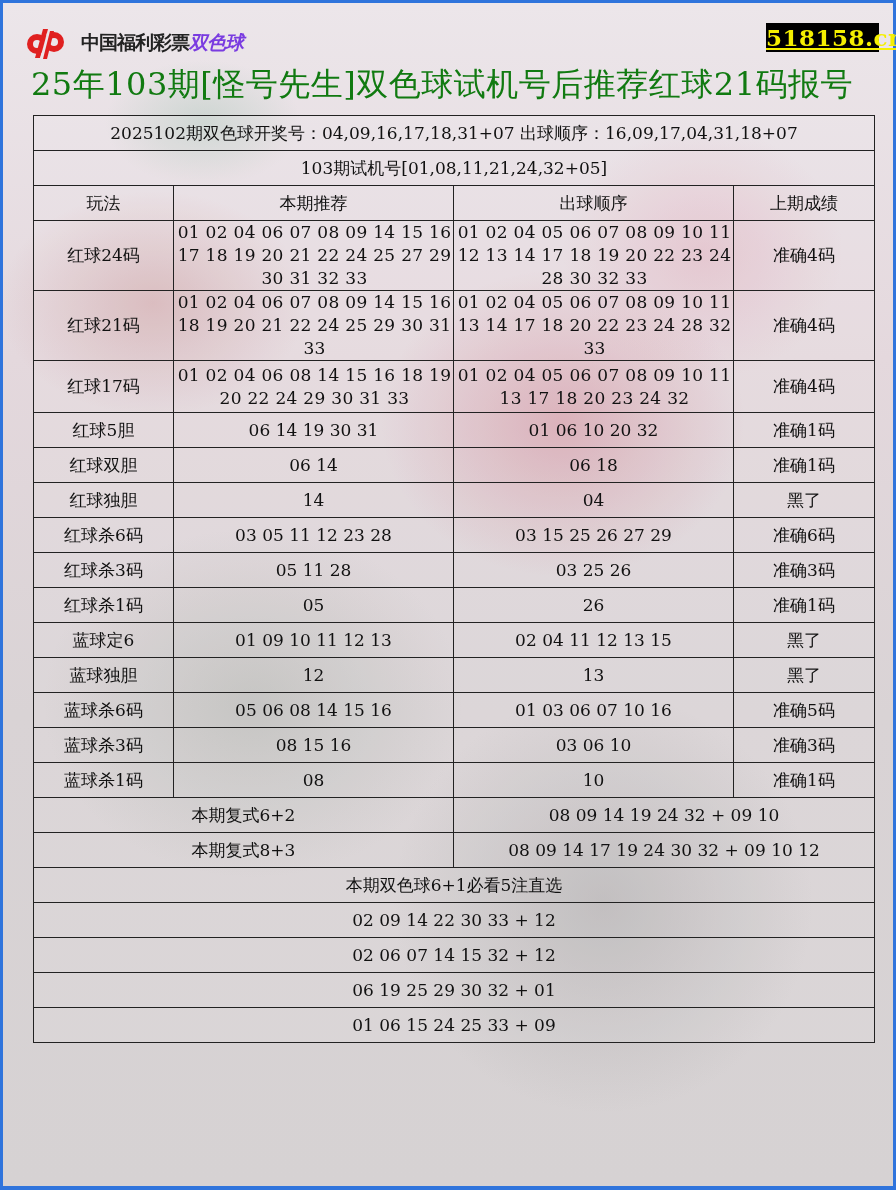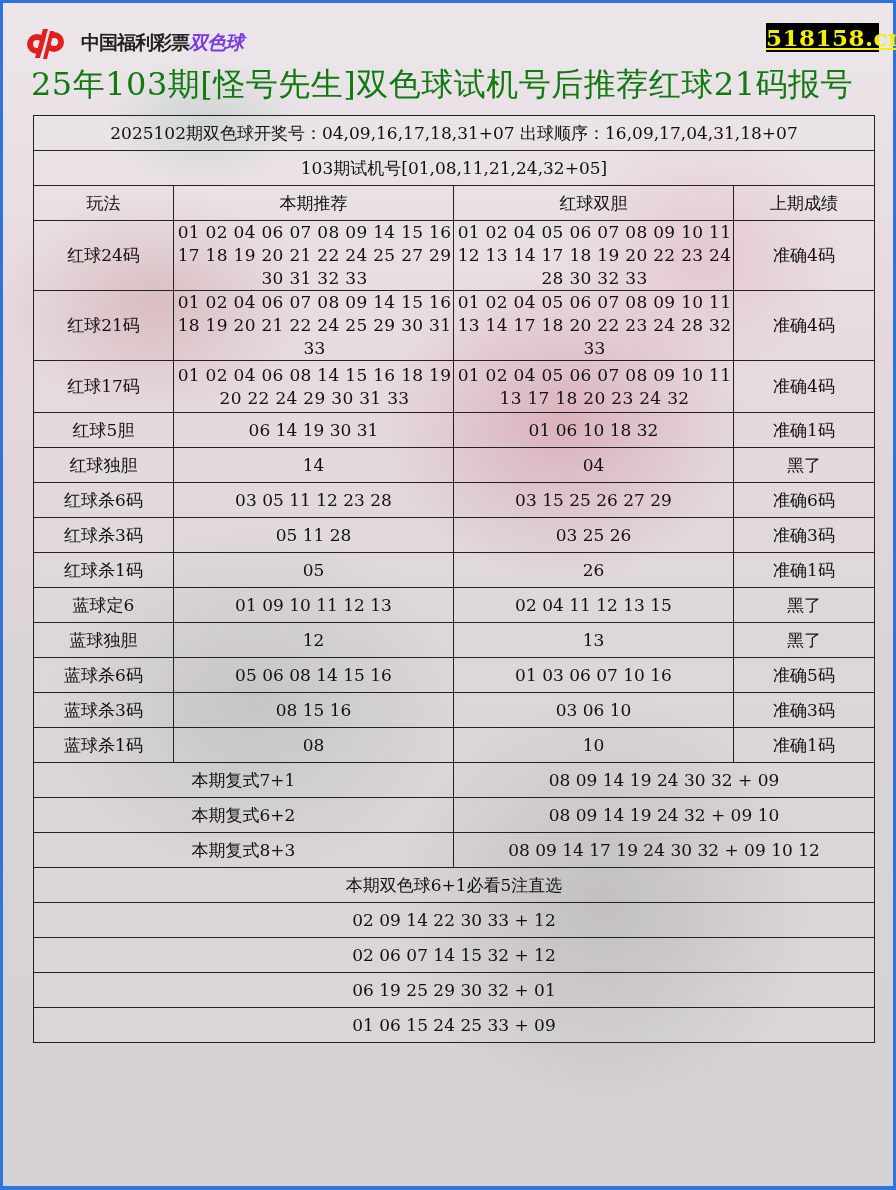--- a/index.html
+++ b/index.html
@@ -102,21 +102,21 @@
     <tbody>
       <tr>
         <td colspan="4" class="h35">2025102期双色球开奖号：04,09,16,17,18,31+07 出球顺序：16,09,17,04,31,18+07</td>
       </tr>
       <tr>
         <td colspan="4" class="h35">103期试机号[01,08,11,21,24,32+05]</td>
       </tr>
       <tr>
         <td class="h35">玩法</td>
         <td>本期推荐</td>
-        <td>红球双胆</td>
+        <td>出球顺序</td>
         <td>上期成绩</td>
       </tr>
 
       <tr>
         <td class="h70">红球24码</td>
         <td class="nums">01 02 04 06 07 08 09 14 15 16 17 18 19 20 21 22 24 25 27 29 30 31 32 33</td>
         <td class="nums">01 02 04 05 06 07 08 09 10 11 12 13 14 17 18 19 20 22 23 24 28 30 32 33</td>
         <td>准确4码</td>
       </tr>
       <tr>
@@ -128,21 +128,27 @@
       <tr>
         <td class="h50">红球17码</td>
         <td class="nums">01 02 04 06 08 14 15 16 18 19 20 22 24 29 30 31 33</td>
         <td class="nums">01 02 04 05 06 07 08 09 10 11 13 17 18 20 23 24 32</td>
         <td>准确4码</td>
       </tr>
 
       <tr>
         <td class="h35">红球5胆</td>
         <td>06 14 19 30 31</td>
-        <td>01 06 10 18 32</td>
+        <td>01 06 10 20 32</td>
+        <td>准确1码</td>
+      </tr>
+      <tr>
+        <td class="h35">红球双胆</td>
+        <td>06 14</td>
+        <td>06 18</td>
         <td>准确1码</td>
       </tr>
       <tr>
         <td class="h35">红球独胆</td>
         <td>14</td>
         <td>04</td>
         <td>黑了</td>
       </tr>
       <tr>
         <td class="h35">红球杀6码</td>
@@ -187,24 +193,20 @@
         <td>准确3码</td>
       </tr>
       <tr>
         <td class="h35">蓝球杀1码</td>
         <td>08</td>
         <td>10</td>
         <td>准确1码</td>
       </tr>
 
       <tr>
-        <td colspan="2" class="h35">本期复式7+1</td>
-        <td colspan="2">08 09 14 19 24 30 32 + 09</td>
-      </tr>
-      <tr>
         <td colspan="2" class="h35">本期复式6+2</td>
         <td colspan="2">08 09 14 19 24 32 + 09 10</td>
       </tr>
       <tr>
         <td colspan="2" class="h35">本期复式8+3</td>
         <td colspan="2">08 09 14 17 19 24 30 32 + 09 10 12</td>
       </tr>
 
       <tr>
         <td colspan="4" class="h35">本期双色球6+1必看5注直选</td>

